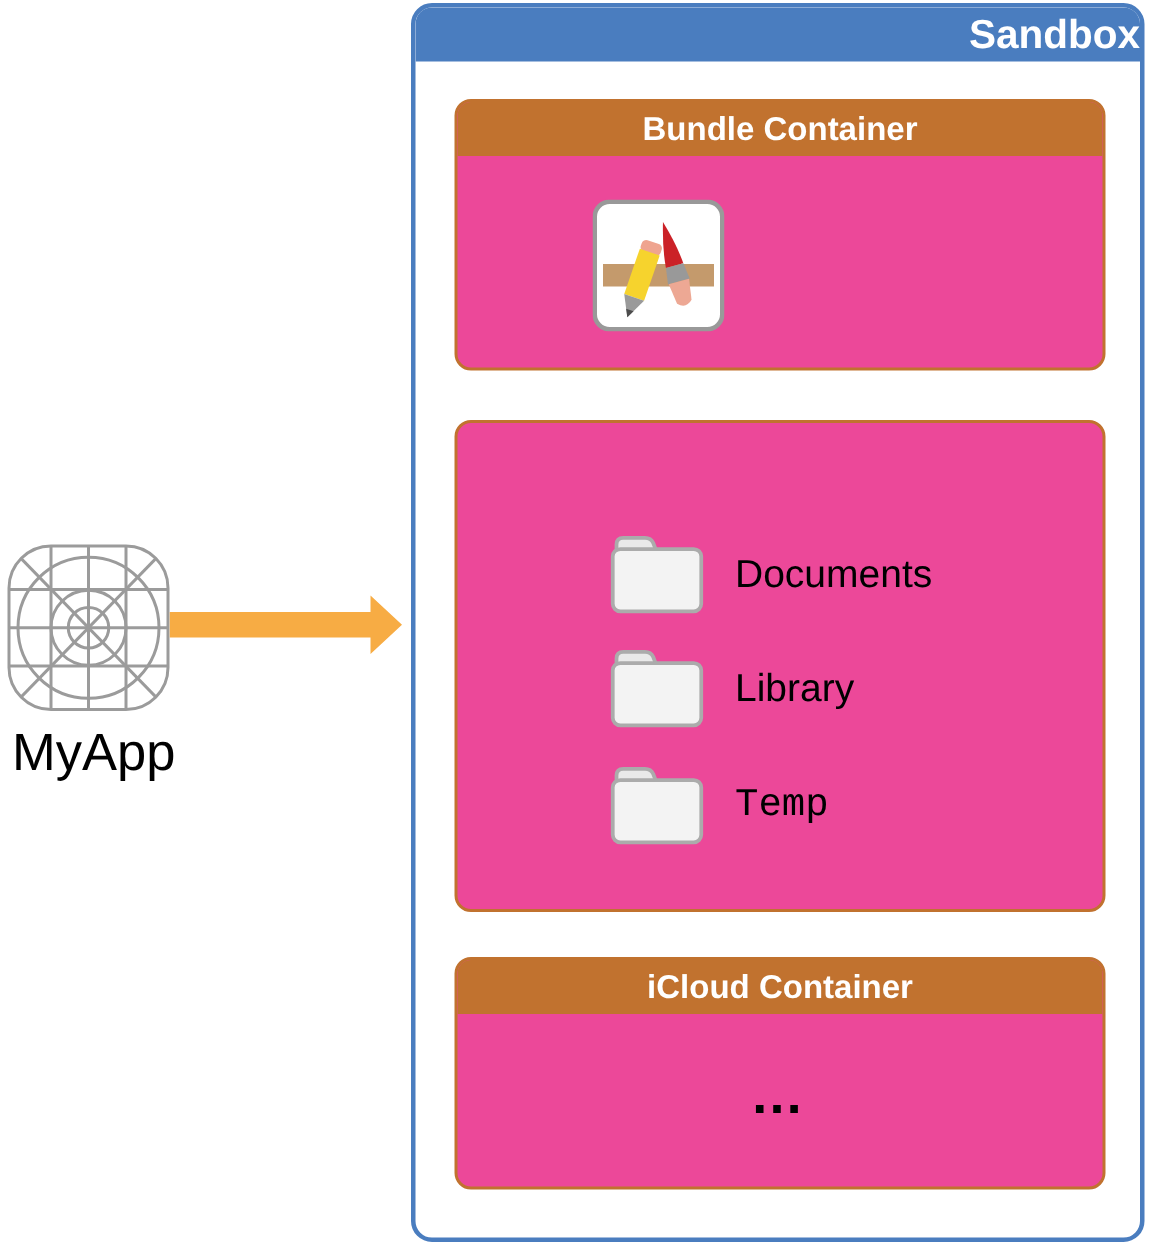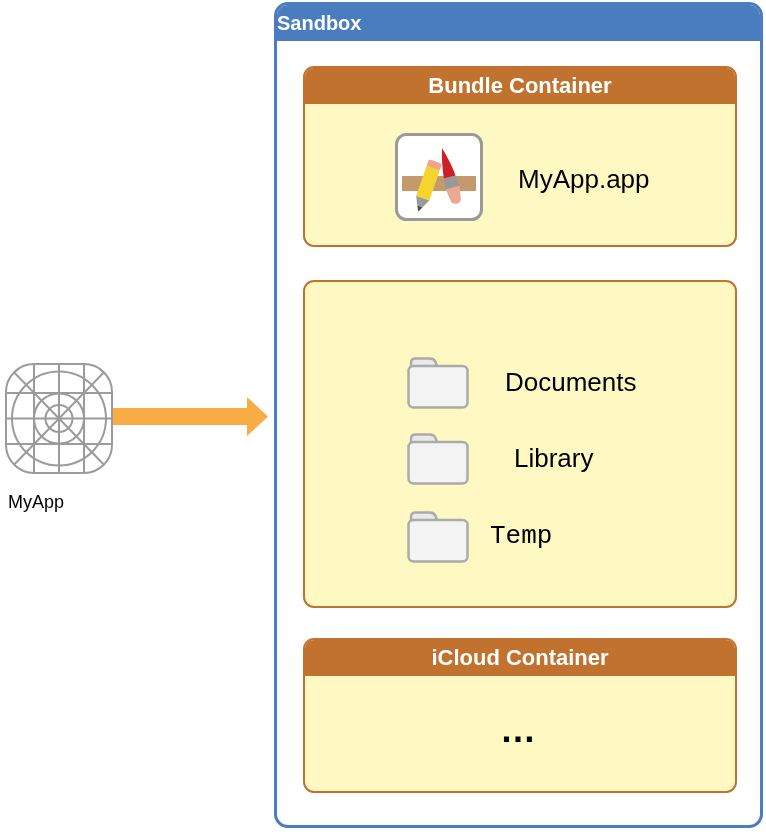--- a/index.html
+++ b/index.html
@@ -4,57 +4,57 @@
 <style>
   html,body{margin:0;padding:0;background:#fff;}
   .canvas{
     position:relative;width:766px;height:834px;background:#fff;overflow:hidden;
     font-family:"Liberation Sans",sans-serif;color:#000;
   }
   .abs{position:absolute;}
 
   
   .myapp-icon{left:4px;top:362px;width:110px;height:113px;}
-  .myapp-label{left:8px;top:487px;font-size:18px;line-height:30px;color:#000;}
+  .myapp-label{left:8px;top:487px;font-size:35px;line-height:30px;color:#000;}
 
   
   .flow-arrow{left:113px;top:396px;width:156px;height:42px;}
 
   
   .sandbox{
     left:274px;top:2px;width:489px;height:826px;box-sizing:border-box;
     border:3px solid #4A7DBF;border-radius:14px;background:#fff;overflow:hidden;
   }
   .sandbox-title{
     position:absolute;left:0;top:0;width:100%;height:36px;line-height:36px;
-    background:#4A7DBF;color:#fff;font-size:20px;font-weight:bold;text-align:left;
+    background:#4A7DBF;color:#fff;font-size:27px;font-weight:bold;text-align:right;
   }
 
   
   .container{
     position:absolute;left:26px;width:434px;box-sizing:border-box;
-    border:2px solid #C1722F;border-radius:11px;background:#fef9c3;overflow:hidden;
+    border:2px solid #C1722F;border-radius:11px;background:#ec4899;overflow:hidden;
   }
   .container-bundle{top:61px;height:181px;}
   .container-data{top:275px;height:328px;}
   .container-icloud{top:633px;height:155px;padding-left:32px;}
   .c-header{
     position:absolute;left:0;top:0;width:100%;height:36px;line-height:36px;
     background:#C1722F;color:#fff;font-size:22px;font-weight:bold;text-align:center;
   }
 
   
   .bundle-app-icon{left:90px;top:65px;width:88px;height:88px;}
   .bundle-app-label{left:213px;top:96px;font-size:26px;line-height:30px;}
 
   
   .folder-icon{left:101px;width:64px;height:57px;}
   .folder-0{top:71px;}  .folder-1{top:147px;}  .folder-2{top:225px;}
   .folder-label{left:185px;font-size:26px;line-height:28px;}
-  .folder-label-0{top:86px;margin-left:15px;} .folder-label-1{top:162px;margin-left:24px;} .folder-label-2{top:240px;font-family:Liberation Mono, monospace;}
+  .folder-label-0{top:86px;} .folder-label-1{top:162px;} .folder-label-2{top:240px;font-family:Liberation Mono, monospace;}
 
   
   .icloud-body{position:absolute;left:0;top:36px;right:0;bottom:0;
     display:flex;align-items:center;justify-content:center;}
   .ellipsis{font-size:36px;font-weight:bold;letter-spacing:4px;line-height:36px;
     transform:translateY(-4px);}
 </style>
 </head>
 <body>
 
@@ -104,21 +104,20 @@
           <path d="M -7,13 L 0,27 L 7,13 Z" fill="#9A9A9A"></path>
           <path d="M -2.6,21.8 L 0,27 L 2.6,21.8 Z" fill="#4D4D4D"></path>
         </g>
 
         <g transform="translate(55,45) rotate(-15)">
           <path d="M 0,-31 Q 5,-14 6,-1 L -6,-1 Q -5,-14 0,-31 Z" fill="#CB2127"></path>
           <path d="M -6,-1 L 6,-1 L 7.5,10 L -7.5,10 Z" fill="#999"></path>
           <path d="M -7,10 L 7,10 L 5,24 Q 0,29 -5,24 Z" fill="#EDA894"></path>
         </g>
       </svg>
-      <div class="abs bundle-app-label">MyApp.app</div>
     </div>
 
     <div class="container container-data">
 
       <svg class="abs folder-icon folder-0" viewBox="0 0 64 57">
         <path d="M 5,18 L 5,10 Q 5,5.5 9.5,5.5 L 24,5.5 Q 28,5.5 29.5,9 L 33,18 Z" fill="#E9E9E9" stroke="#ABABAB" stroke-width="2.5"></path>
         <rect x="2.5" y="13" width="59" height="41.5" rx="5" fill="#F3F3F3" stroke="#ABABAB" stroke-width="2.5"></rect>
       </svg>
       <div class="abs folder-label folder-label-0">Documents</div>
 

